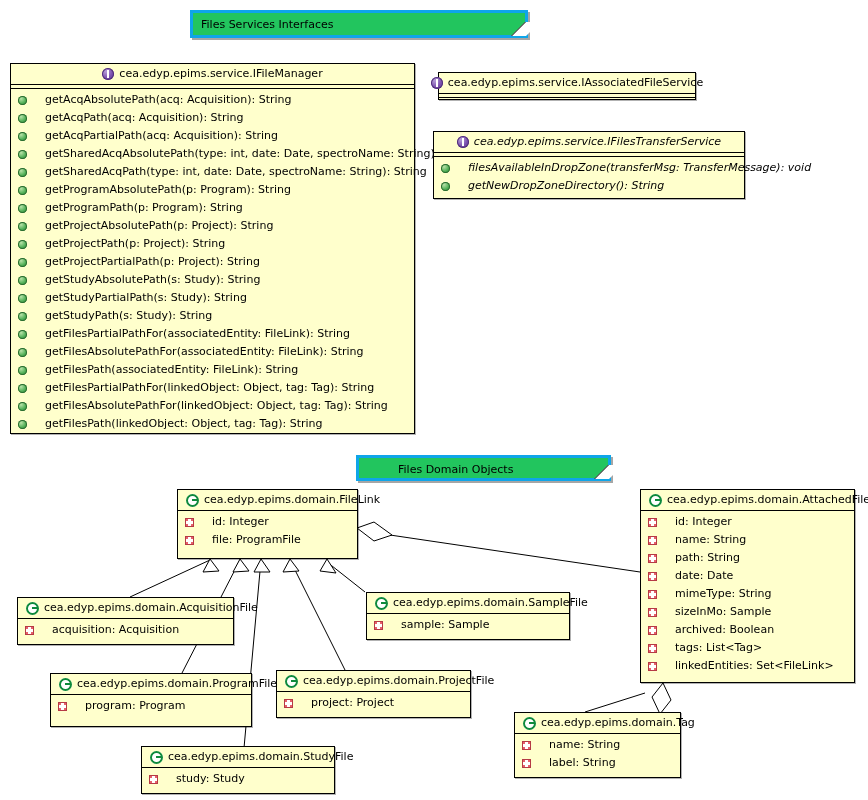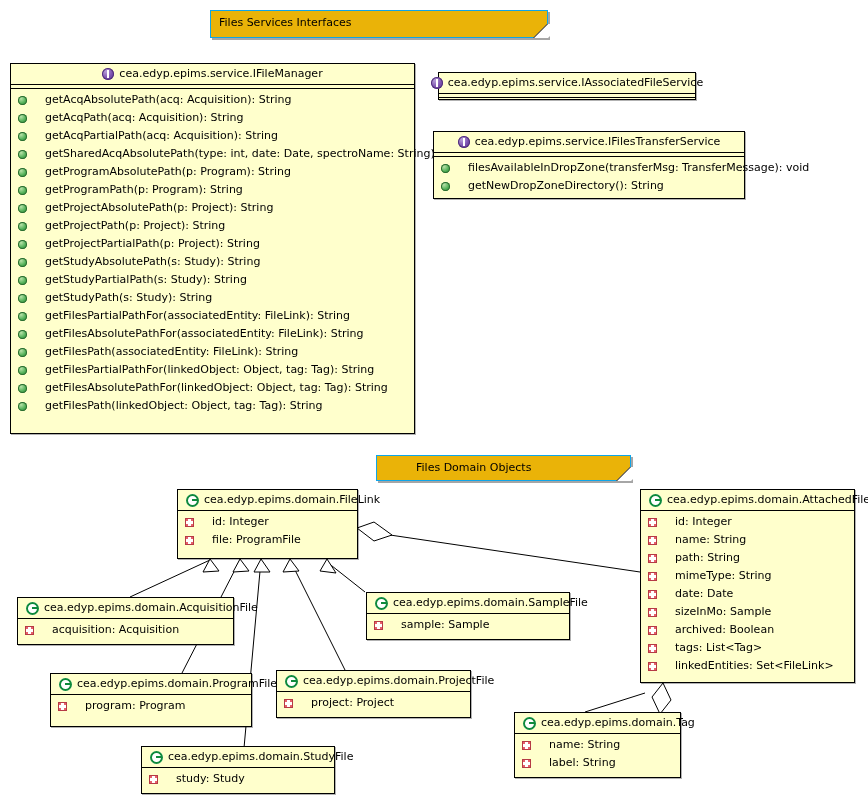--- a/index.html
+++ b/index.html
@@ -29,25 +29,24 @@
     position: absolute;
     left: 0; top: 0;
     width: 868px;
     height: 800px;
     pointer-events: none;
   }
 
   
   .note {
     position: absolute;
-    background: #eab308;
-    border: 1px solid #0ea5e9;
+    background: #22c55e;
+    border: 3px solid #0ea5e9;
     box-shadow: 2px 2px 0 rgba(0,0,0,0.35);
     box-sizing: border-box;
-    margin-left: 20px;
   }
   .note .note-label {
     display: block;
     padding: 5px 8px 0 8px;
     font-size: 11px;
     line-height: 13px;
     color: #000;
     white-space: nowrap;
   }
   .note .note-fold {
@@ -238,20 +237,24 @@
       <div class="member">
           <span class="icon-method"></span>
           <span class="member-text">getAcqPartialPath(acq: Acquisition): String</span>
         </div>
       <div class="member">
           <span class="icon-method"></span>
           <span class="member-text">getSharedAcqAbsolutePath(type: int, date: Date, spectroName: String): String</span>
         </div>
       <div class="member">
           <span class="icon-method"></span>
+          <span class="member-text">getSharedAcqPath(type: int, date: Date, spectroName: String): String</span>
+        </div>
+      <div class="member">
+          <span class="icon-method"></span>
           <span class="member-text">getProgramAbsolutePath(p: Program): String</span>
         </div>
       <div class="member">
           <span class="icon-method"></span>
           <span class="member-text">getProgramPath(p: Program): String</span>
         </div>
       <div class="member">
           <span class="icon-method"></span>
           <span class="member-text">getProjectAbsolutePath(p: Project): String</span>
         </div>
@@ -303,21 +306,21 @@
   </div>
 
   <div class="uml" style="left:438px; top:72px; width:258px; height:28px;">
     <div class="title">
       <span class="icon-iface"></span>
       <span>cea.edyp.epims.service.IAssociatedFileService</span>
     </div>
     <div class="sep double"></div>
   </div>
 
-  <div class="uml" style="left:433px; top:131px; width:312px; height:68px;">
+  <div class="uml" style="left:433px; top:131px; width:312px; height:68px;font-style:italic;">
     <div class="title">
       <span class="icon-iface"></span>
       <span>cea.edyp.epims.service.IFilesTransferService</span>
     </div>
     <div class="sep double"></div>
     <div class="members">
       <div class="member">
           <span class="icon-method"></span>
           <span class="member-text">filesAvailableInDropZone(transferMsg: TransferMessage): void</span>
         </div>
@@ -360,28 +363,28 @@
       <div class="member attr">
           <span class="icon-attr"></span>
           <span class="member-text">name: String</span>
         </div>
       <div class="member attr">
           <span class="icon-attr"></span>
           <span class="member-text">path: String</span>
         </div>
       <div class="member attr">
           <span class="icon-attr"></span>
+          <span class="member-text">date: Date</span>
+        </div>
+      <div class="member attr">
+          <span class="icon-attr"></span>
           <span class="member-text">mimeType: String</span>
         </div>
       <div class="member attr">
           <span class="icon-attr"></span>
-          <span class="member-text">date: Date</span>
-        </div>
-      <div class="member attr">
-          <span class="icon-attr"></span>
           <span class="member-text">sizeInMo: Sample</span>
         </div>
       <div class="member attr">
           <span class="icon-attr"></span>
           <span class="member-text">archived: Boolean</span>
         </div>
       <div class="member attr">
           <span class="icon-attr"></span>
           <span class="member-text">tags: List&lt;Tag&gt;</span>
         </div>

